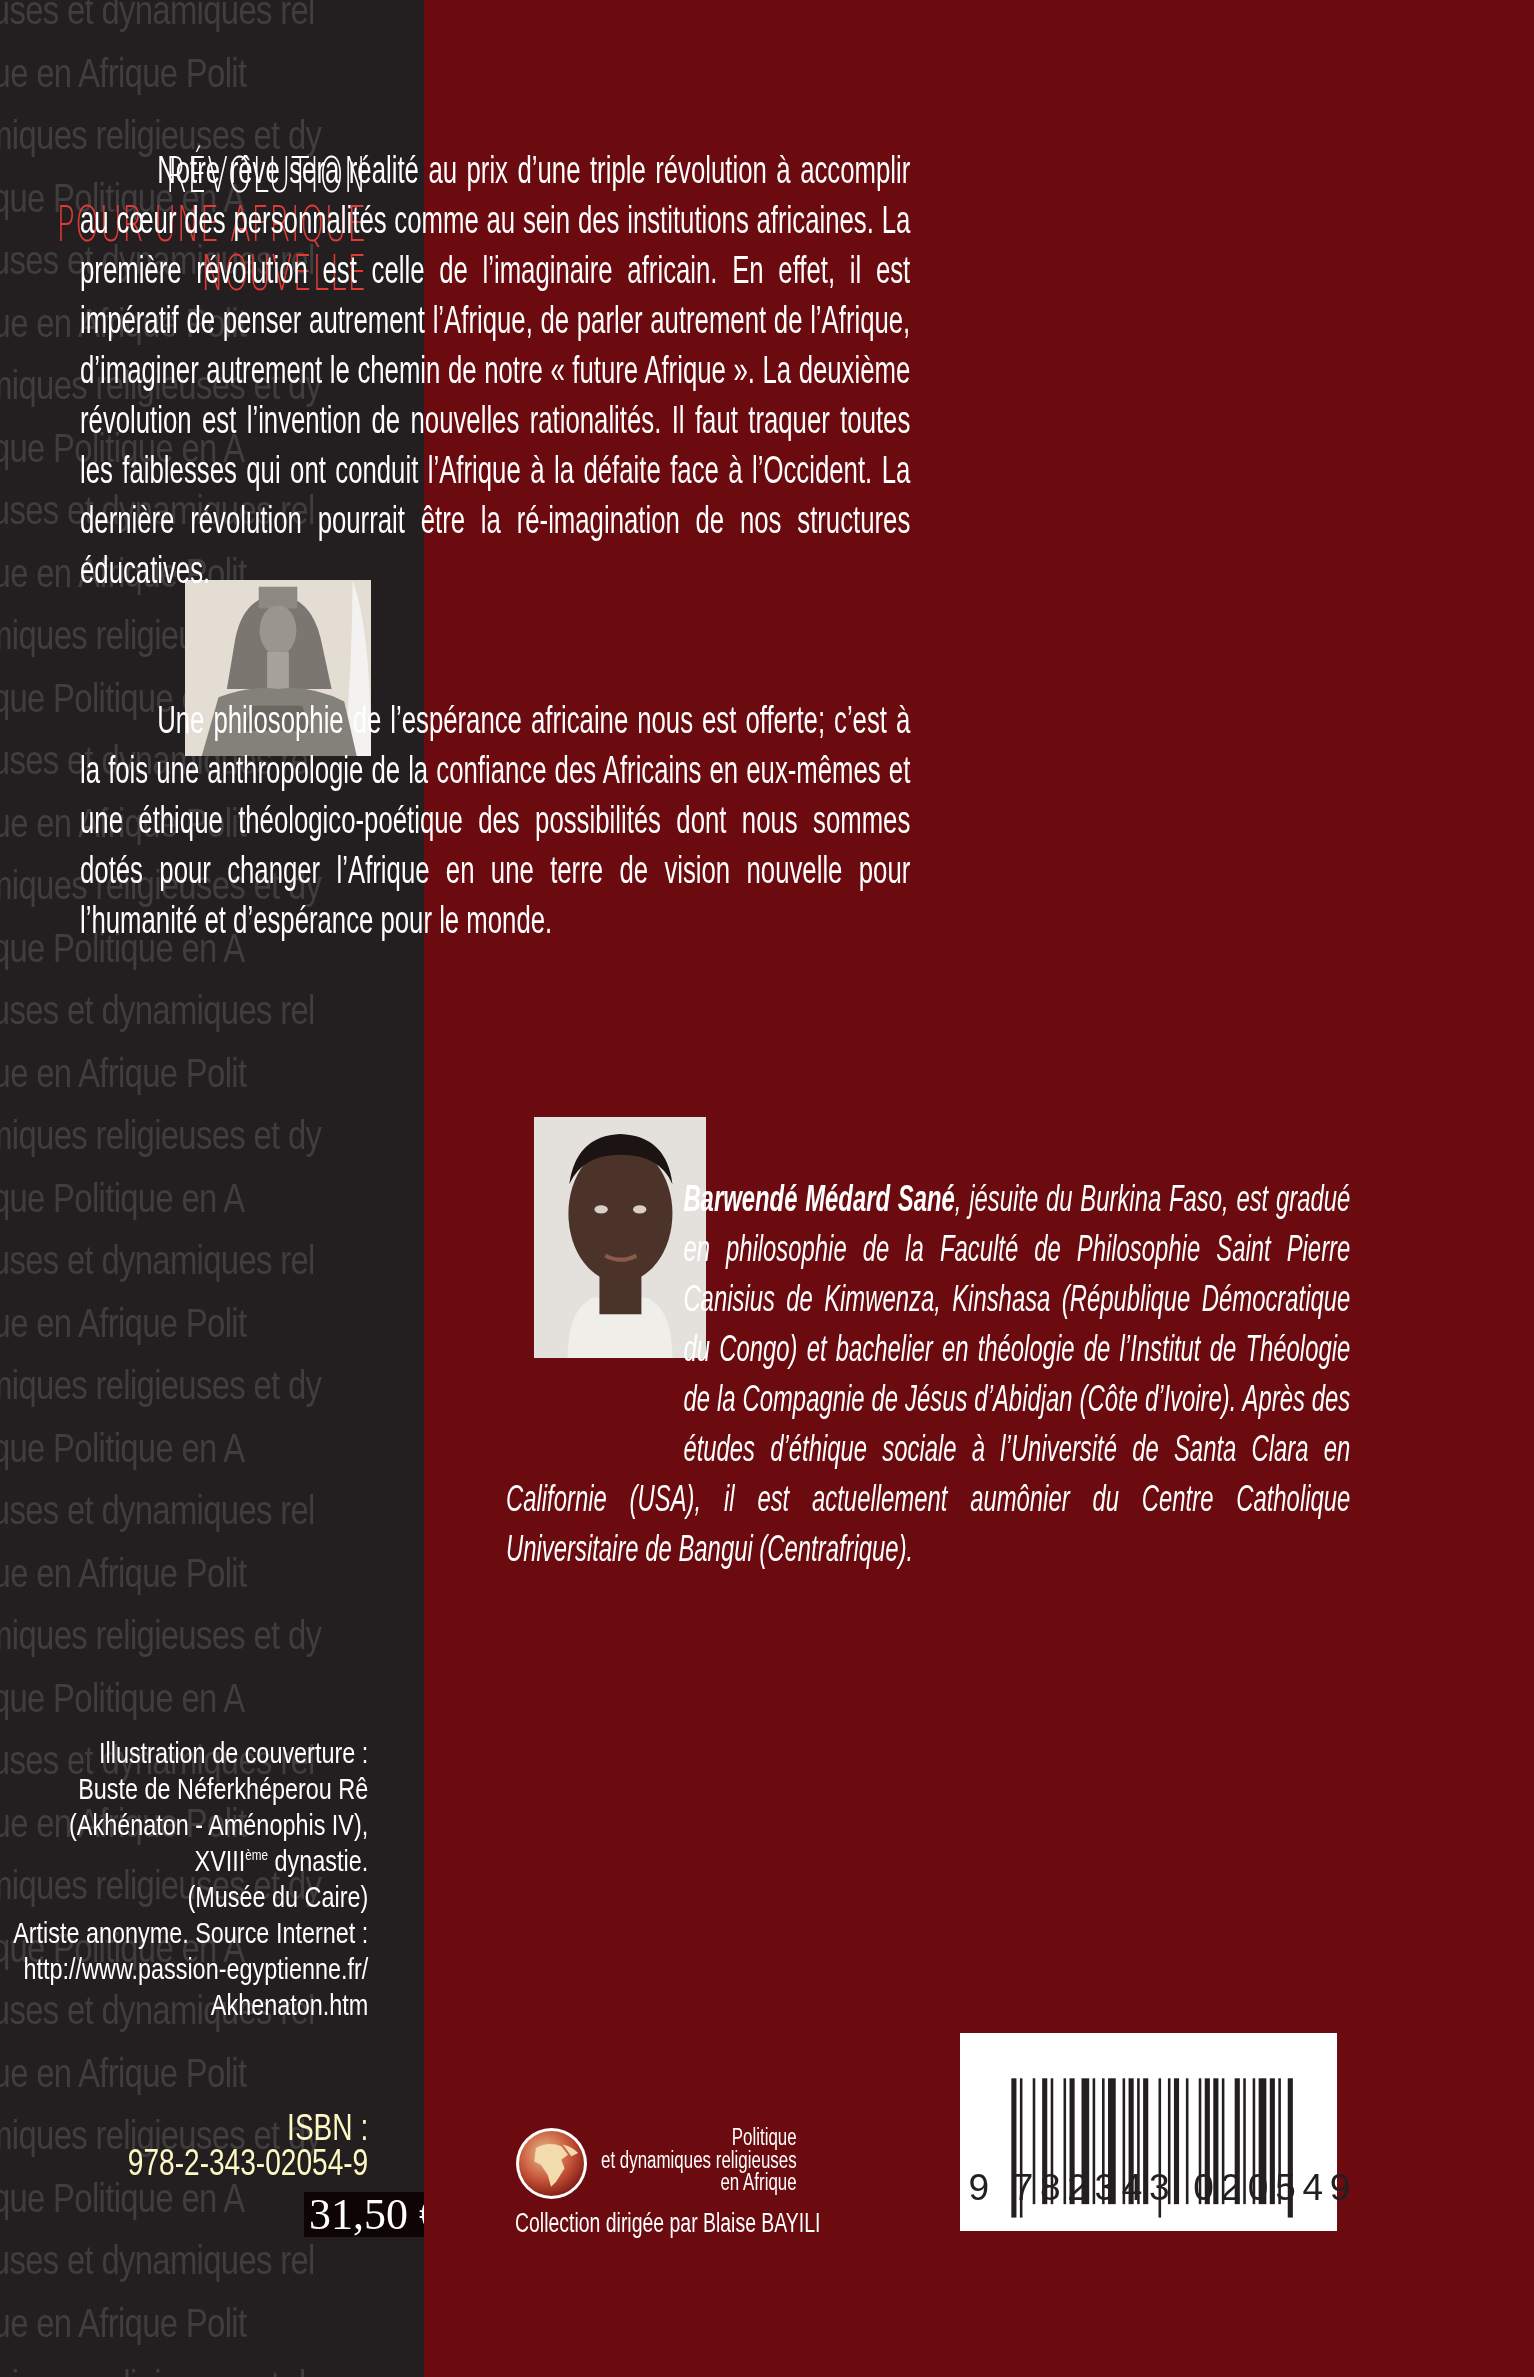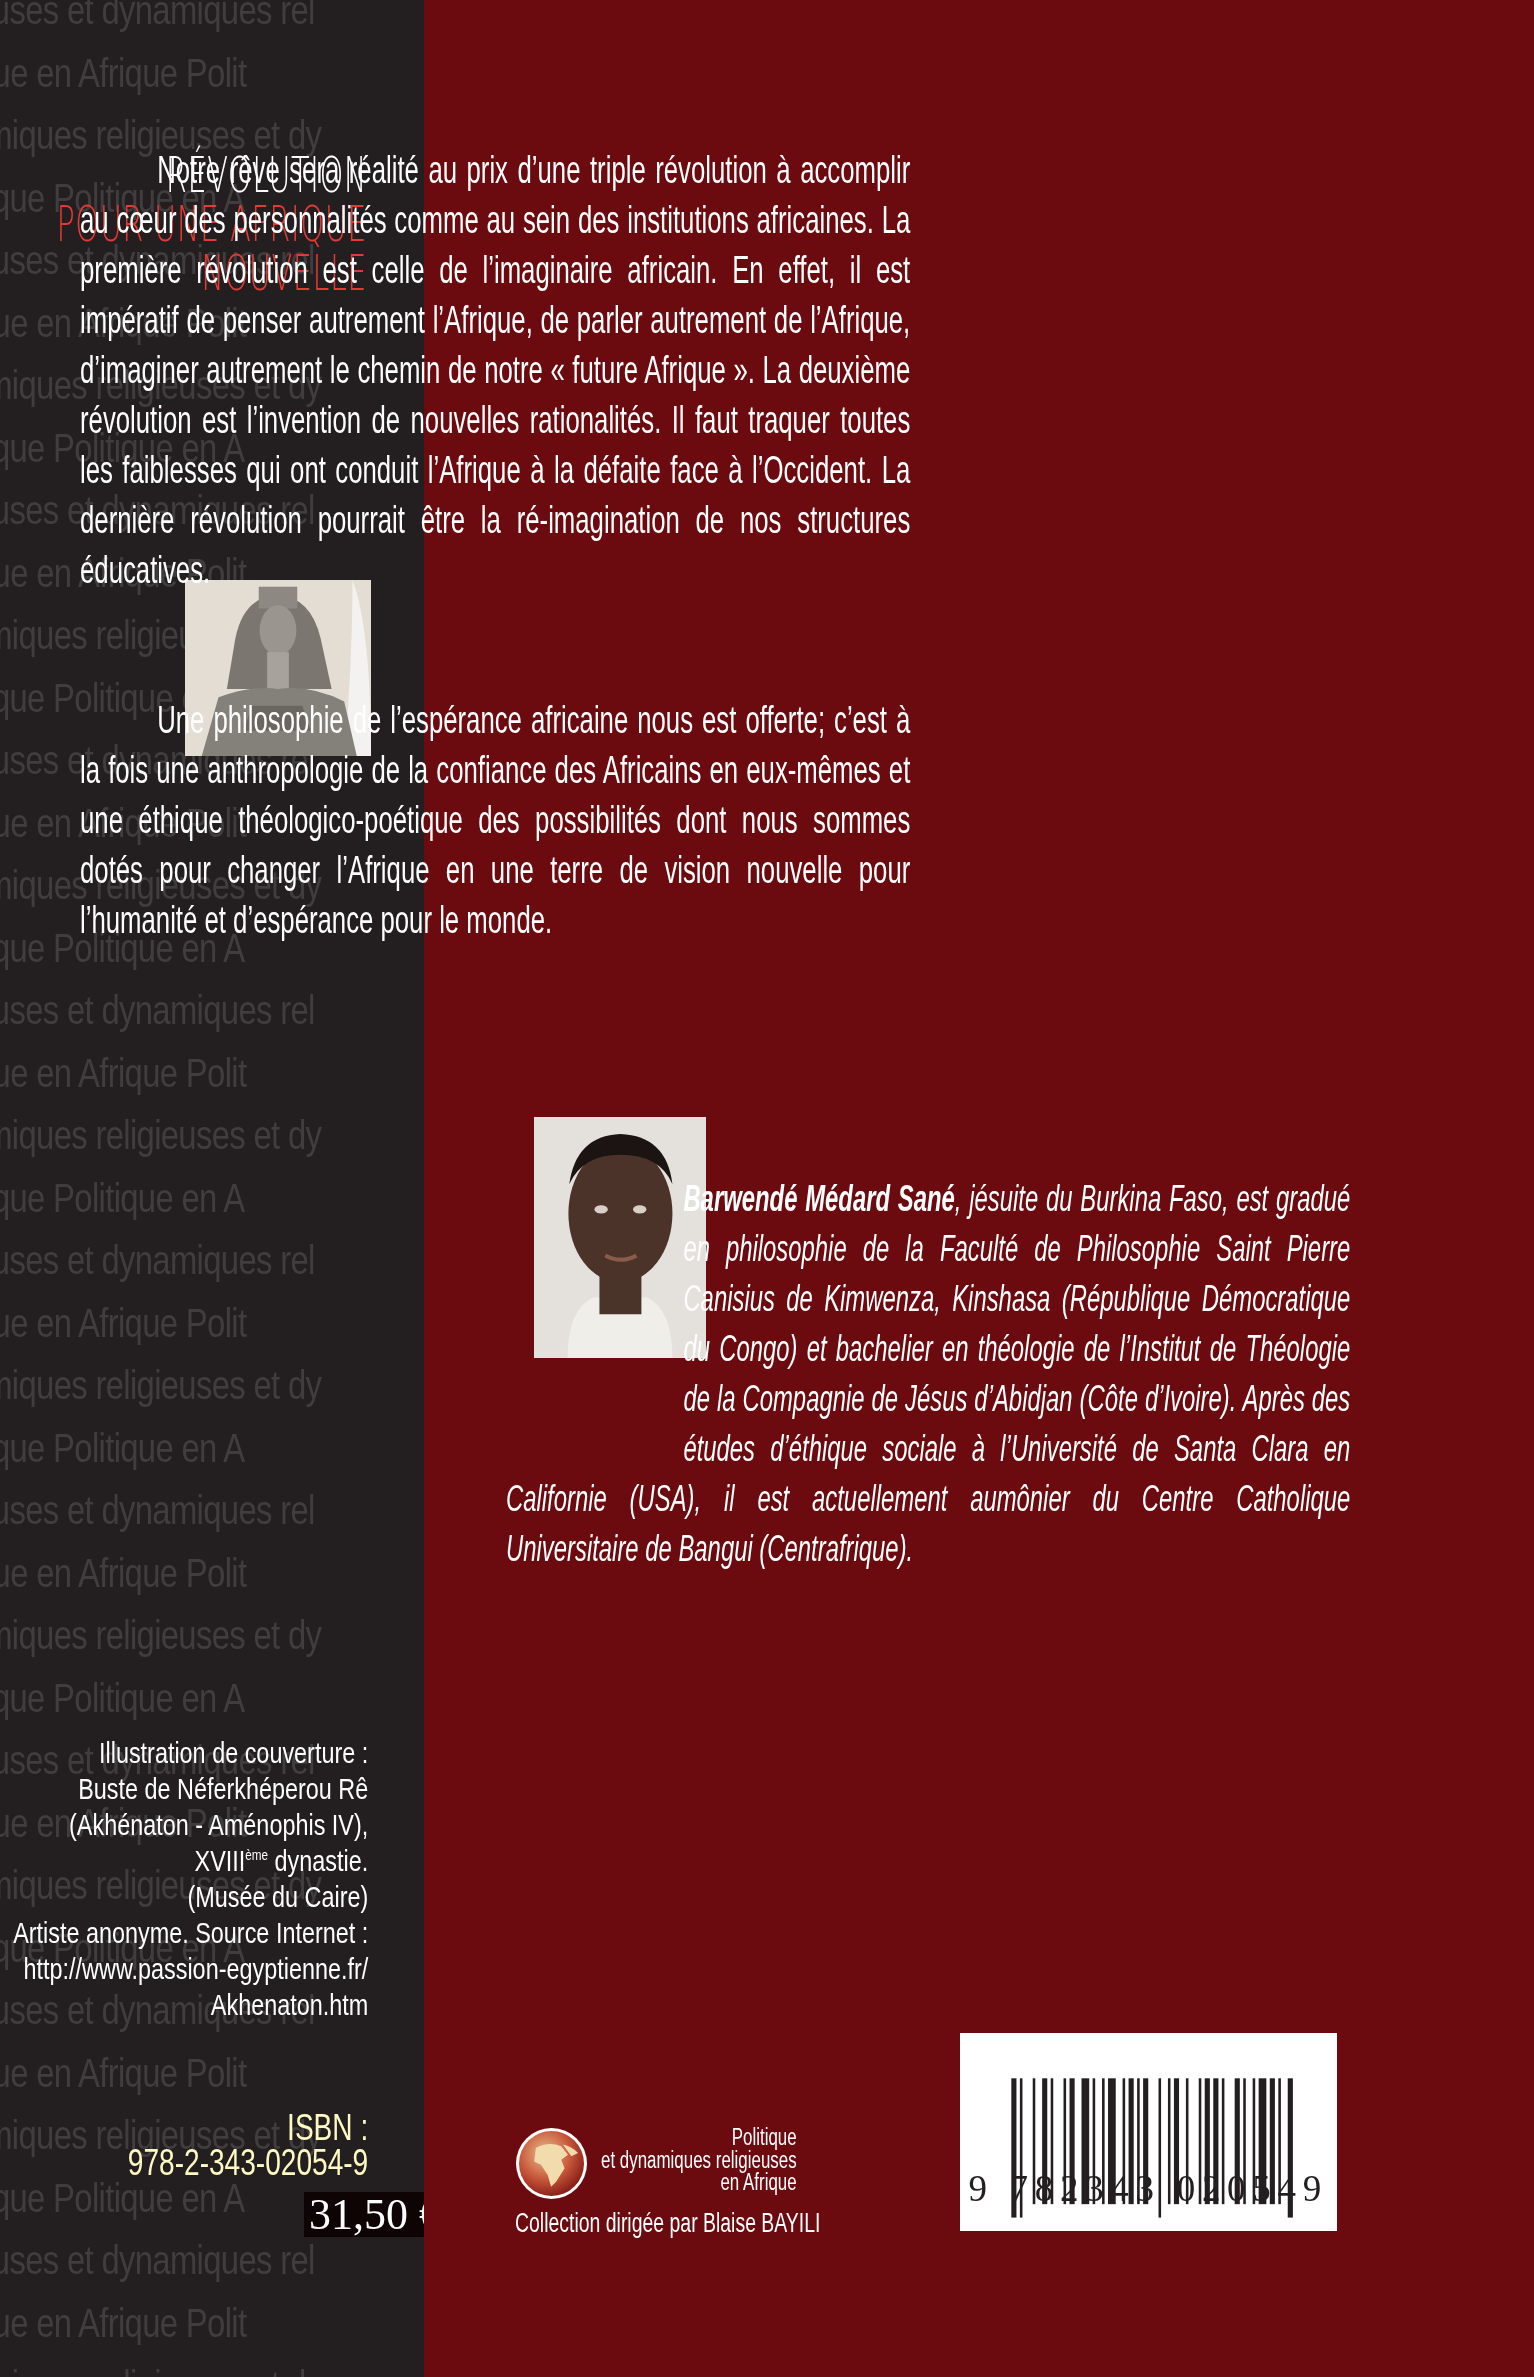--- a/index.html
+++ b/index.html
@@ -39,21 +39,21 @@
   #bio b { font-weight:bold; }
 
   #logo { position:absolute; left:516px; top:2128px; width:71px; height:71px; border-radius:50%; background:#fff; }
   #logo-inner { position:absolute; left:3.4px; top:3.4px; width:65px; height:65px; border-radius:50%; background:radial-gradient(circle at 40% 35%, #e9c28d 0%, #c7563a 45%, #7e1712 80%); overflow:hidden; }
   #logo-text { position:absolute; left:601px; top:2126px; color:#fff; font-size:23.5px; line-height:22.7px;text-align:right; }
   #logo-text span { display:block; transform:scaleX(0.72); transform-origin:left center; white-space:nowrap; }
   #collection { position:absolute; left:515px; top:2209px; color:#fff; font-size:27px; line-height:28.5px; transform:scaleX(0.72); transform-origin:left center; white-space:nowrap; }
 
   #barcode-box { position:absolute; left:960px; top:2033px; width:377px; height:198px; background:#fff; }
   #barcode-svg { position:absolute; left:0; top:0; width:377px; height:198px; }
-  #barcode-digits { position:absolute; left:8.4px; top:134px; width:352px; font-family:Liberation Serif, serif; font-size:37px; color:#231f20; letter-spacing:6.7px; white-space:nowrap; }
+  #barcode-digits { position:absolute; left:8.4px; top:134px; width:352px; font-family:Liberation Sans, sans-serif; font-size:37px; color:#231f20; letter-spacing:6.7px; white-space:nowrap; }
 </style>
 </head>
 <body>
 
 <div id="left">
   <div id="watermark">
       <div class="wm-line" style="top: -11.7px; left: -50px;">gieuses    et dynamiques rel</div>
       <div class="wm-line" style="top: 51px; left: -25px;">que            en Afrique      Polit</div>
       <div class="wm-line" style="top: 113px; left: -50px;">namiques religieuses    et dy</div>
       <div class="wm-line" style="top: 176px; left: -25px;">rique          Politique          en A</div>

